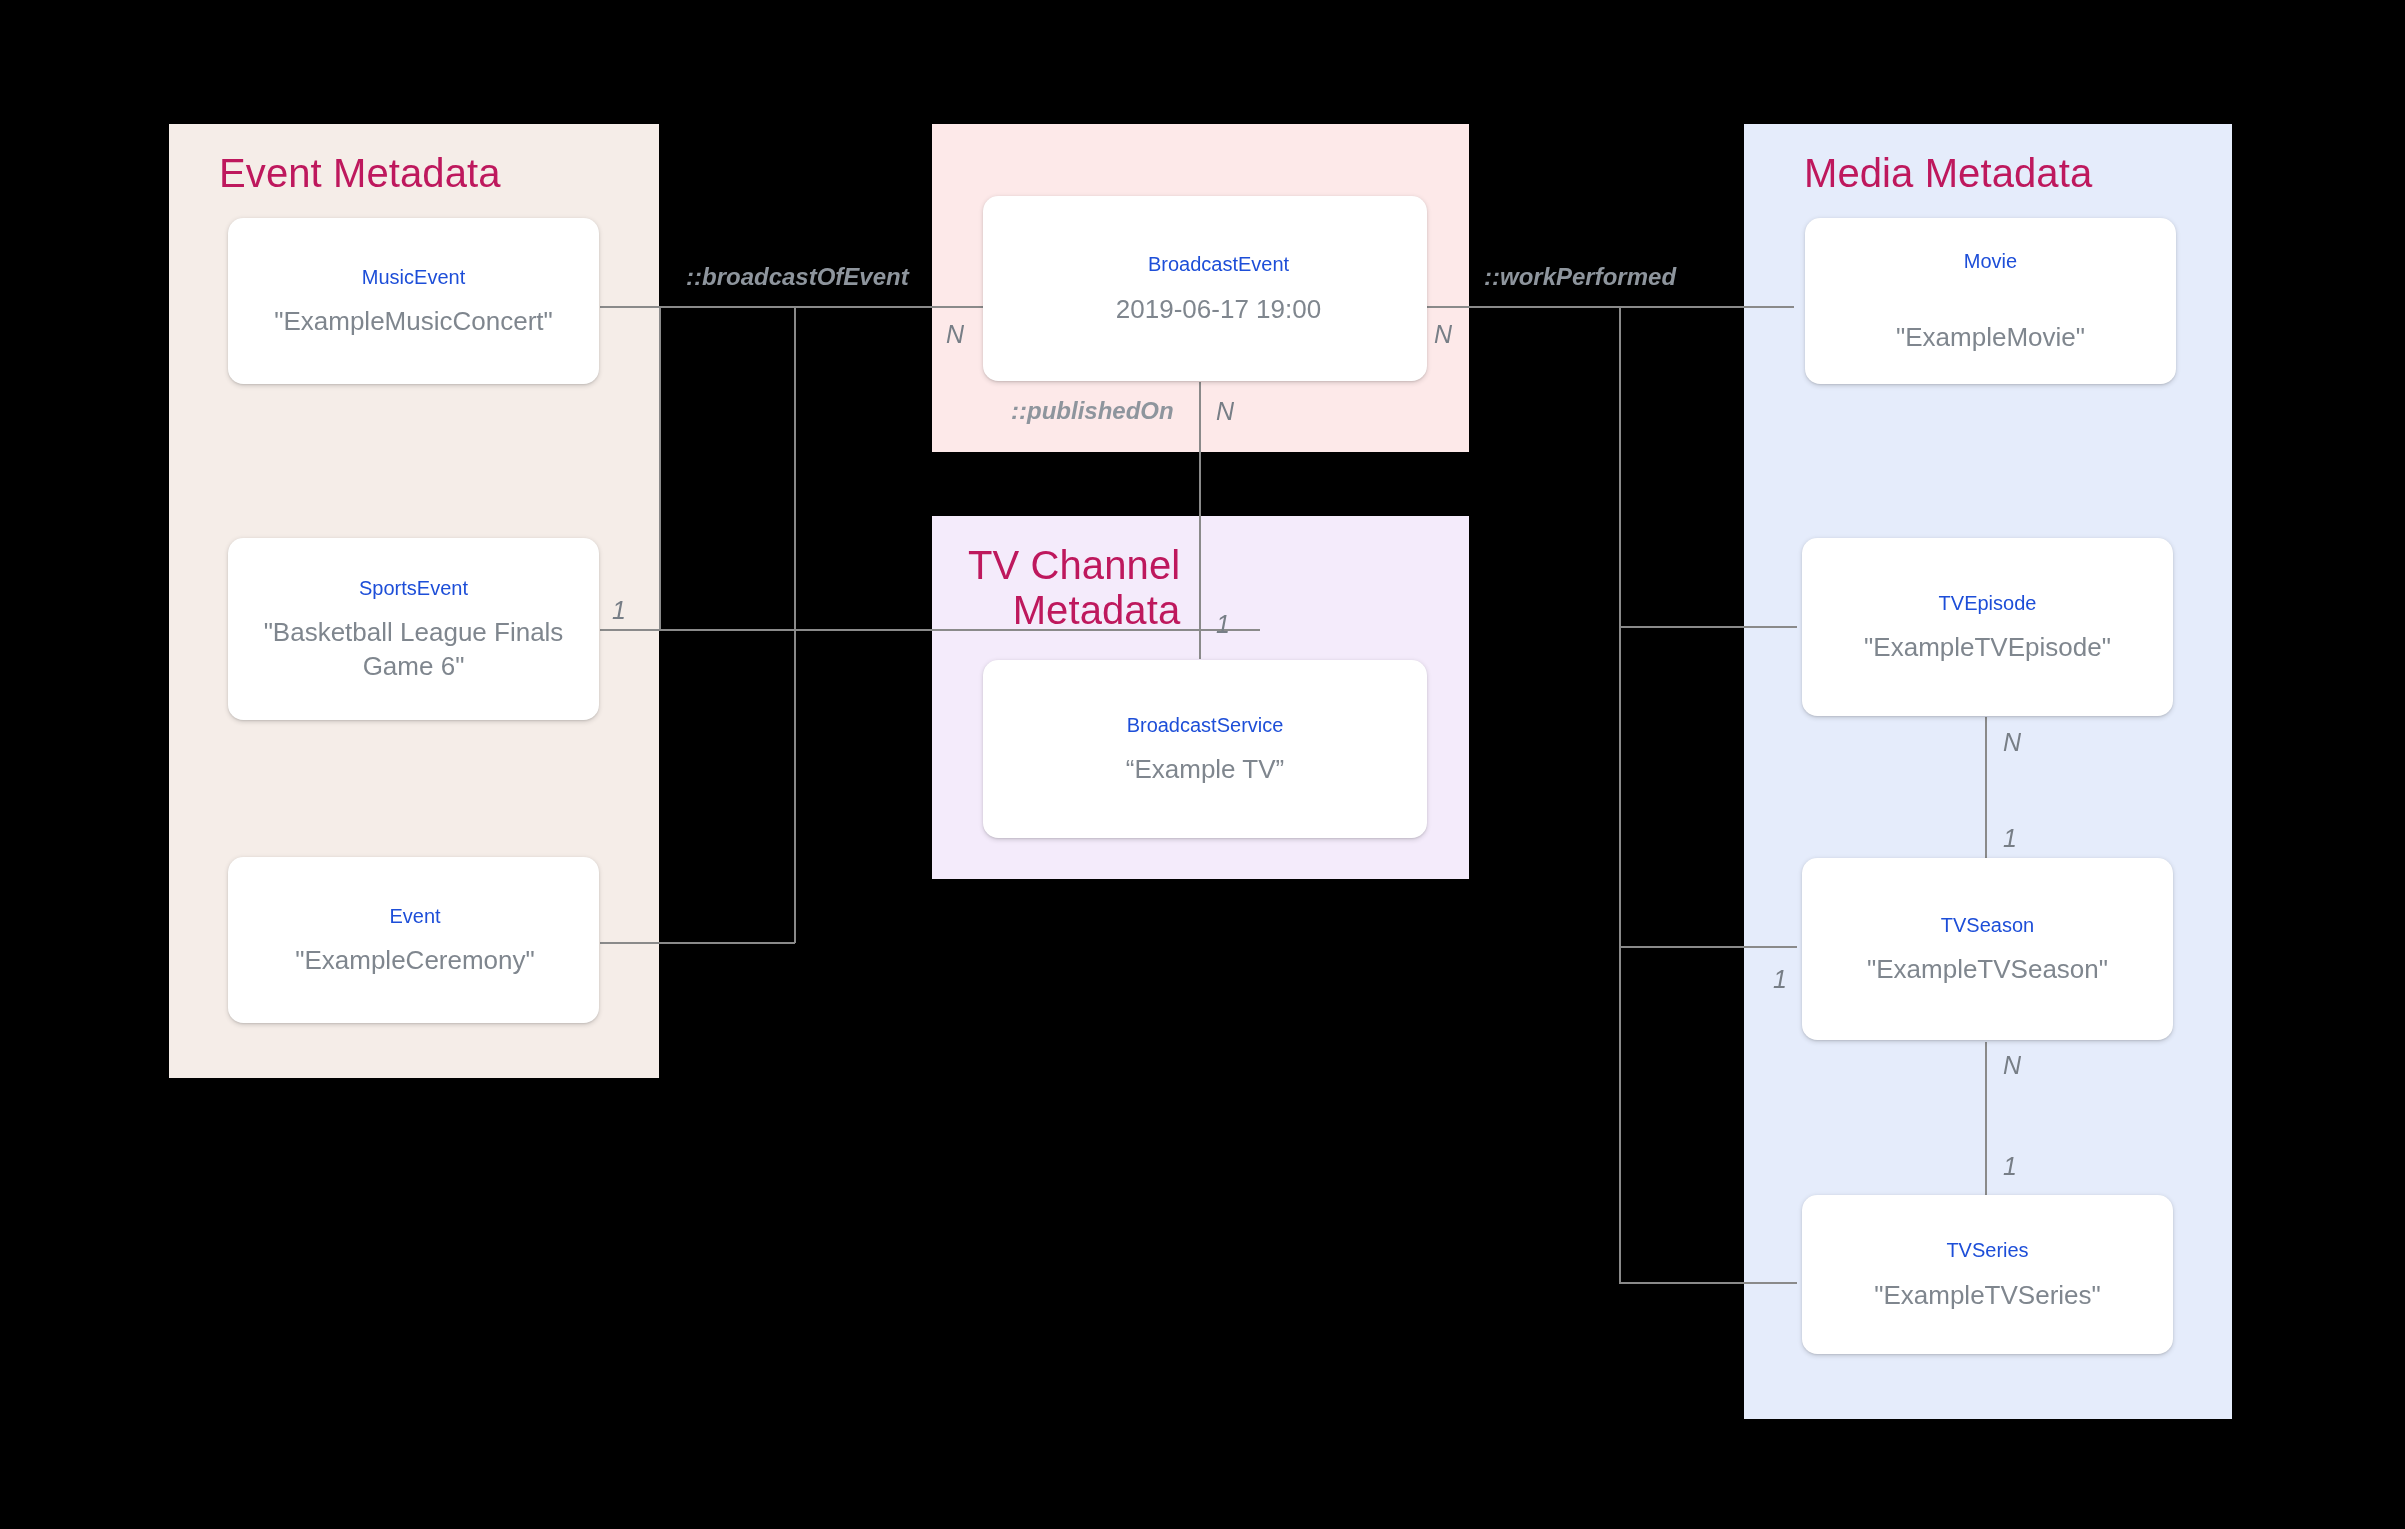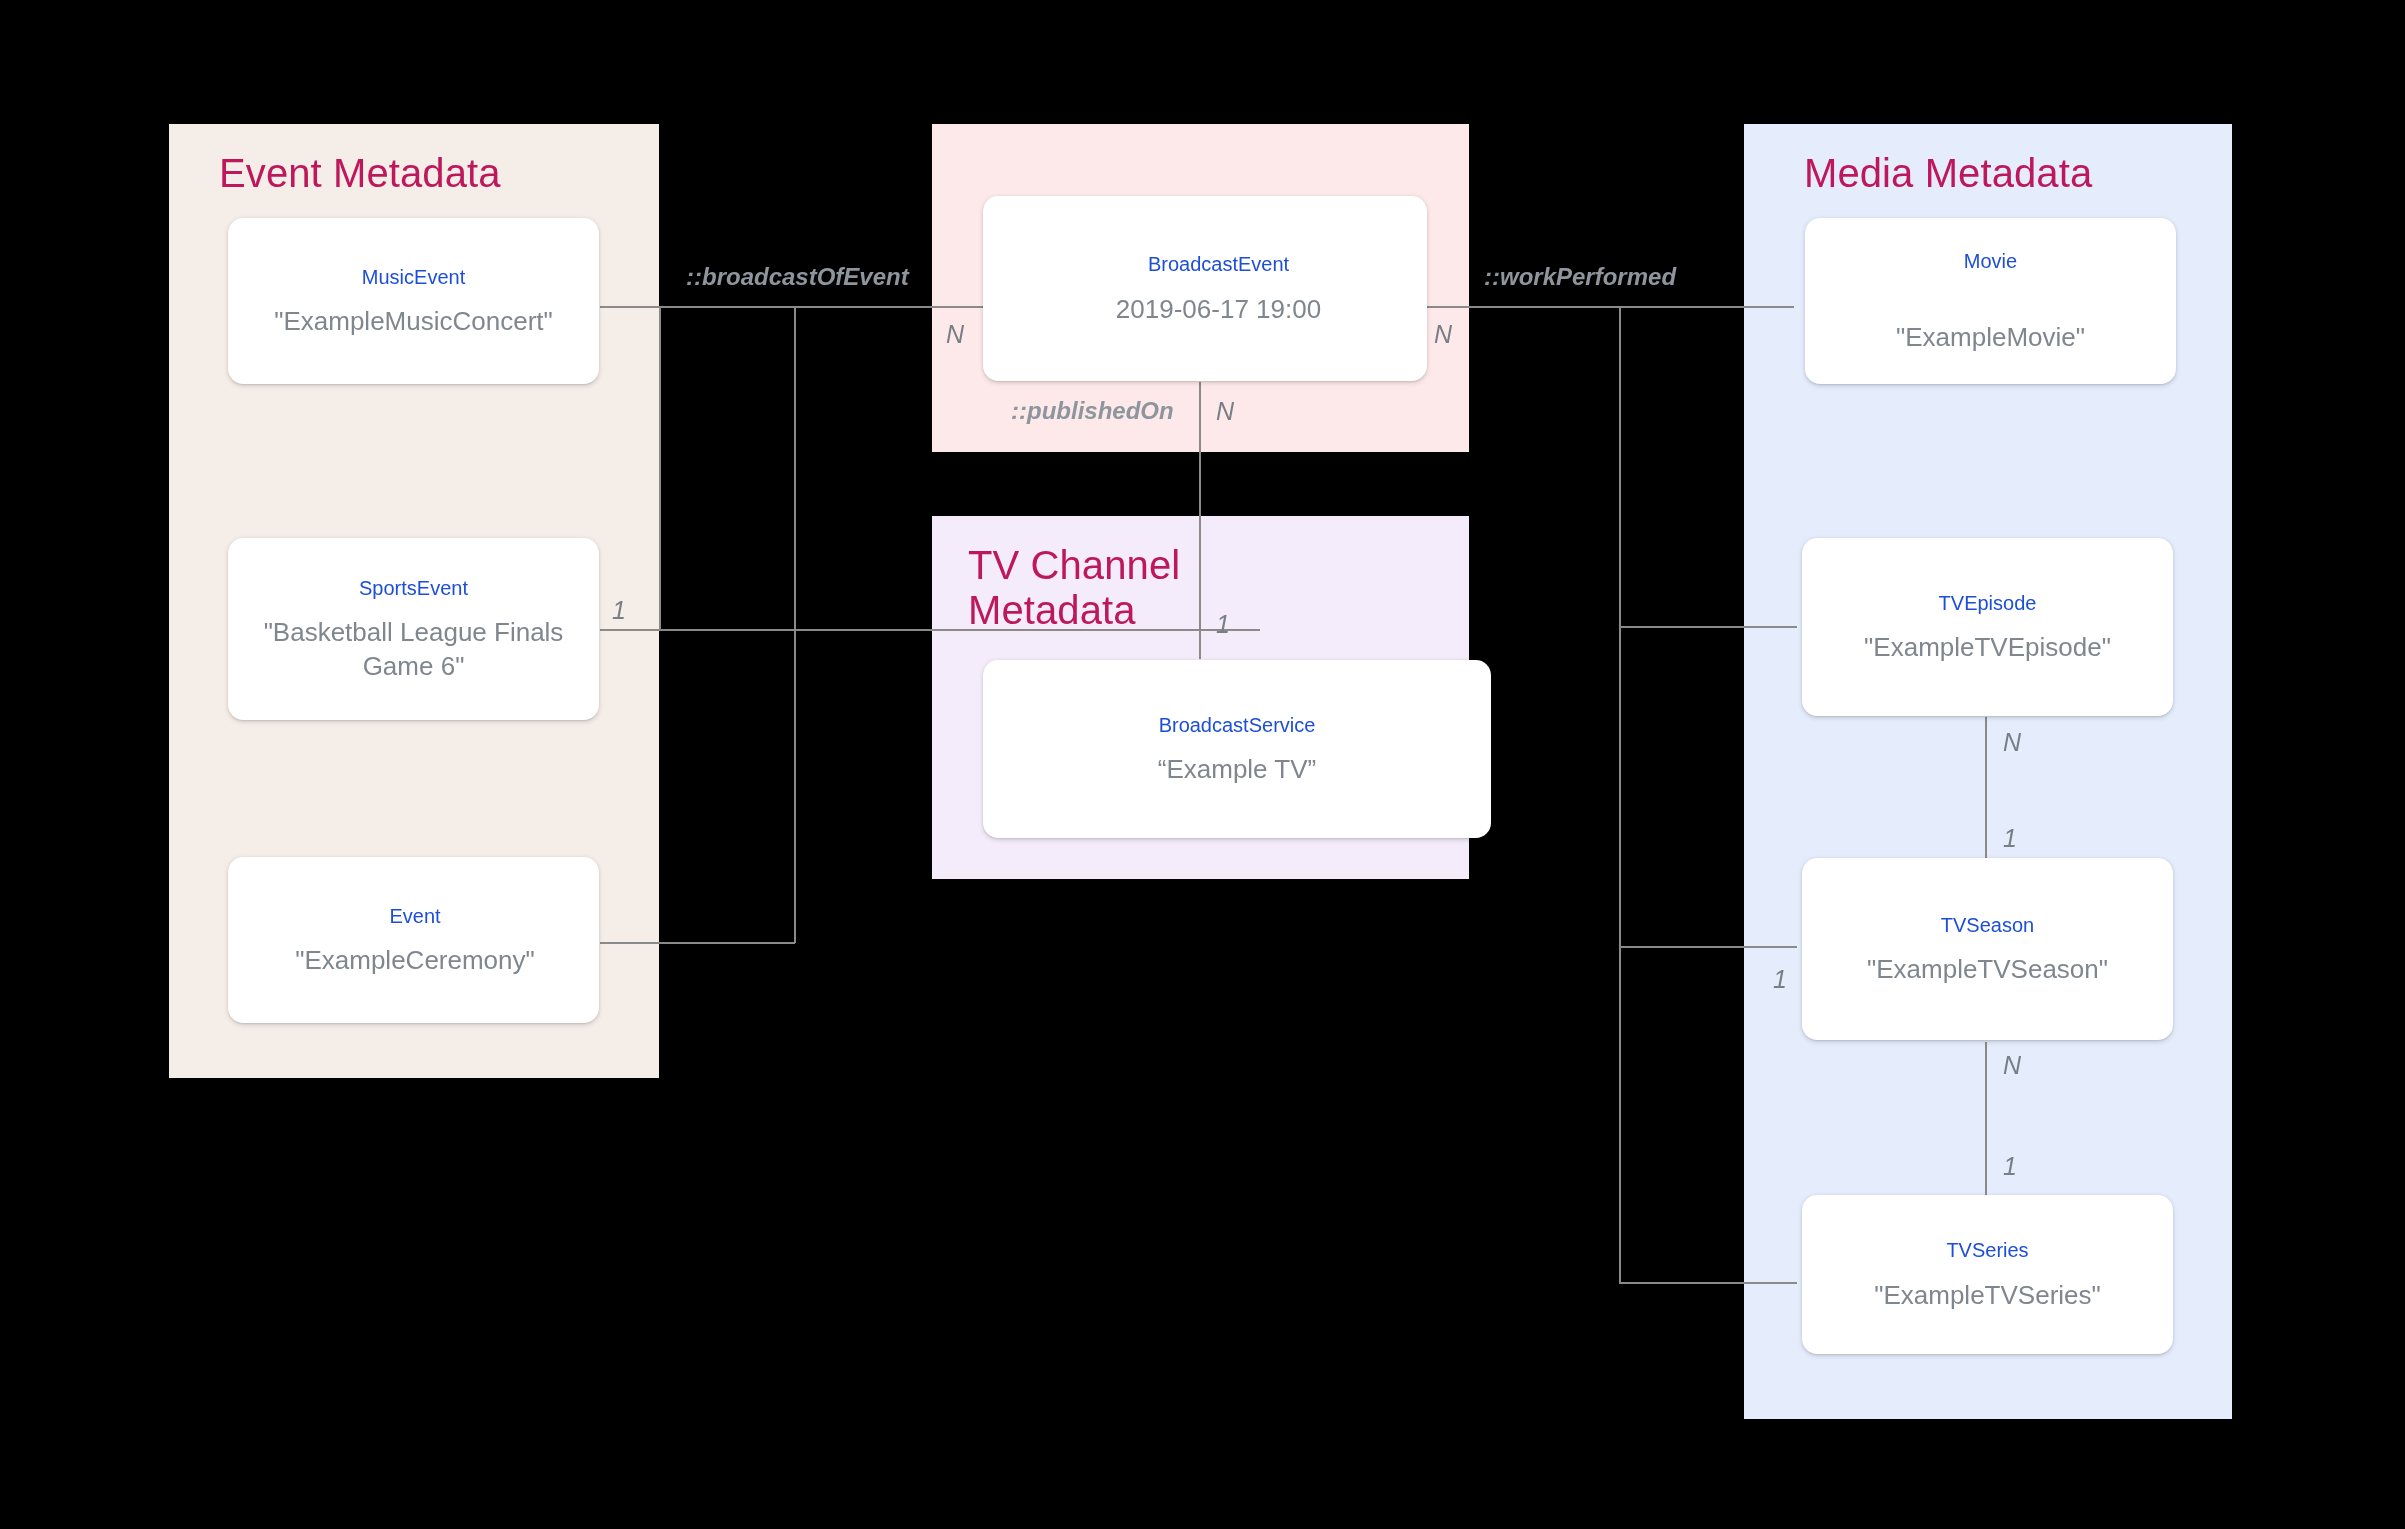--- a/index.html
+++ b/index.html
@@ -96,21 +96,21 @@
 
 <div id="canvas">
 
   <div class="panel" id="panel-event">
     <div class="panel-title" style="left:50px; top:27px;">Event Metadata</div>
   </div>
 
   <div class="panel" id="panel-broadcast"></div>
 
   <div class="panel" id="panel-tvchannel">
-    <div class="panel-title" style="left:36px; top:27px;">TV Channel
+    <div class="panel-title" style="left:36px; top:27px;text-align:right;">TV Channel
 Metadata</div>
   </div>
 
   <div class="panel" id="panel-media">
     <div class="panel-title" style="left:60px; top:27px;">Media Metadata</div>
   </div>
 
   <div class="line-h" style="left:600px; top:306px; width:195px;"></div>
 
   <div class="line-v" style="left:794px; top:306px; height:637px;"></div>
@@ -152,21 +152,21 @@
   <div class="card" style="left:228px; top:857px; width:371px; height:166px;padding-left:20px;">
     <div class="card-title">Event</div>
     <div class="card-value">"ExampleCeremony"</div>
   </div>
 
   <div class="card" style="left:983px; top:196px; width:444px; height:185px;padding-left:44px;">
     <div class="card-title">BroadcastEvent</div>
     <div class="card-value">2019-06-17 19:00</div>
   </div>
 
-  <div class="card" style="left:983px; top:660px; width:508px; height:178px;">
+  <div class="card" style="left:983px; top:660px; width:444px; height:178px;">
     <div class="card-title">BroadcastService</div>
     <div class="card-value">“Example TV”</div>
   </div>
 
   <div class="card" style="left:1805px; top:218px; width:371px; height:166px;gap:32px;">
     <div class="card-title">Movie</div>
     <div class="card-value">"ExampleMovie"</div>
   </div>
 
   <div class="card" style="left:1802px; top:538px; width:371px; height:178px;">

